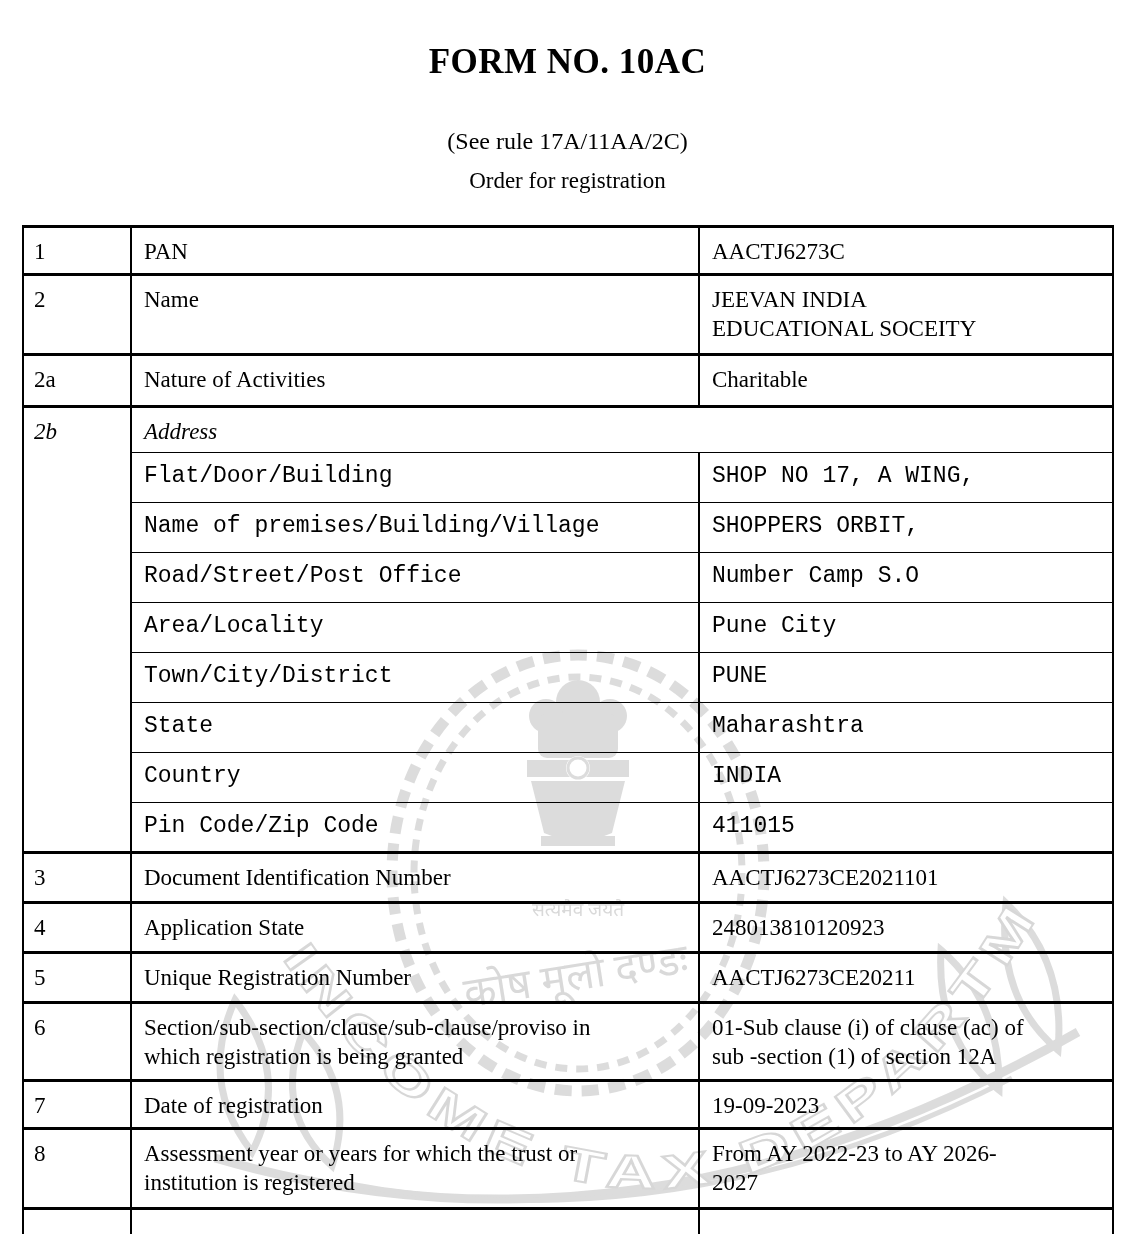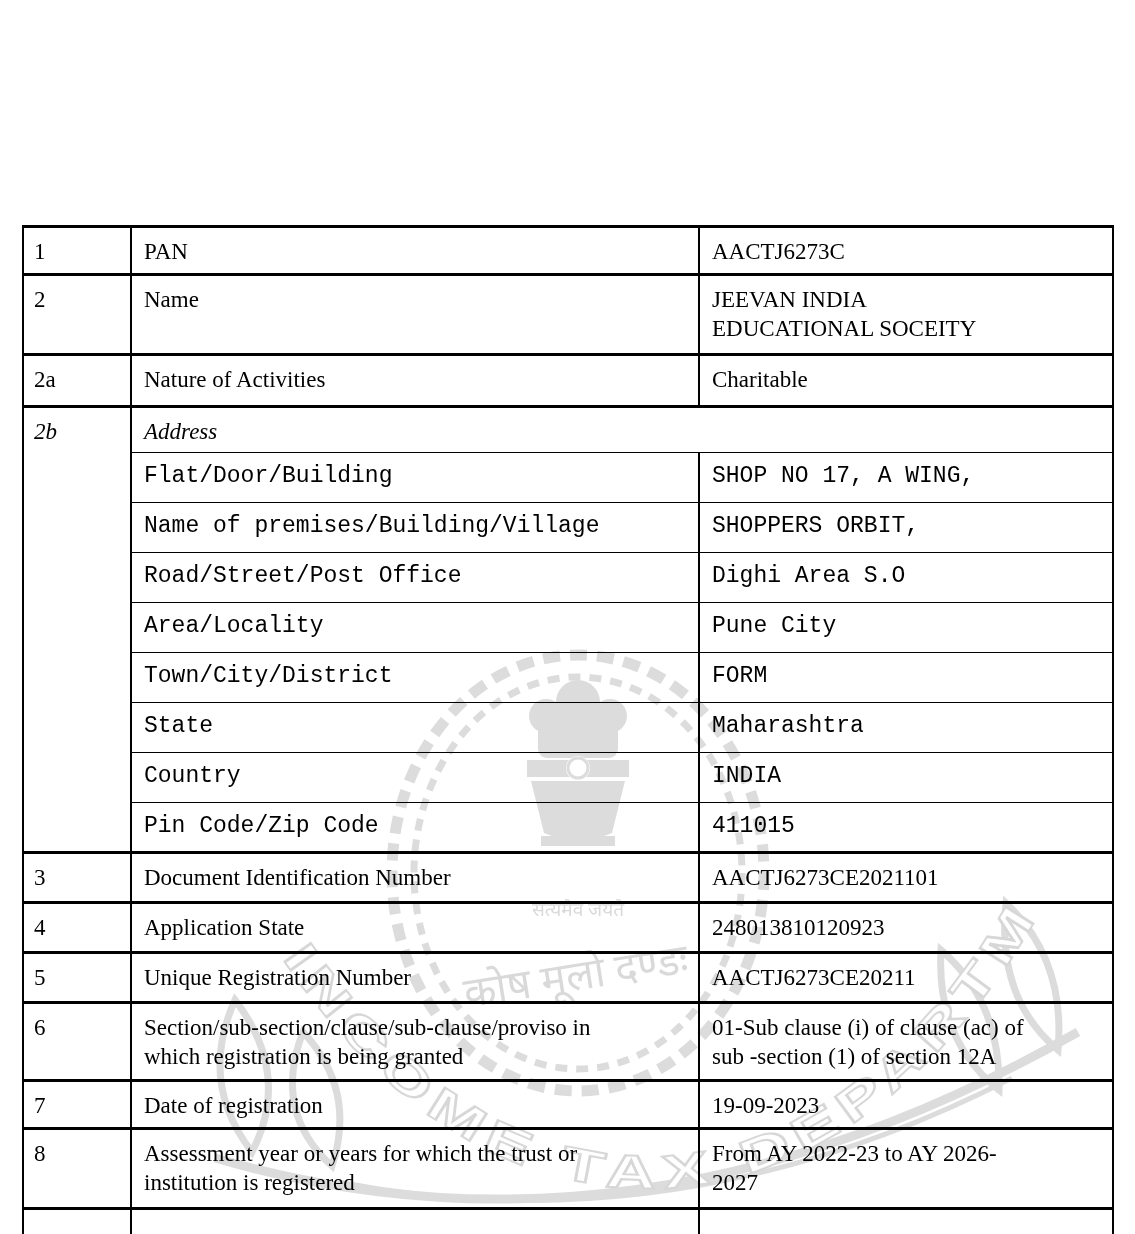--- a/index.html
+++ b/index.html
@@ -101,20 +101,25 @@
         <path d="M338 1182 Q680 1248 1012 1078" stroke-width="5"></path>
       </g>
 
       <path id="wm-arc" d="M 282 958 C 400 1130 530 1192 662 1188 C 816 1182 952 1072 1048 898" fill="none"></path>
       <text font-size="47" font-weight="bold" letter-spacing="6" font-family="Liberation Sans, sans-serif" fill="#ffffff" stroke="#bfbfbf" stroke-width="2">
         <textPath href="#wm-arc" textLength="1120" lengthAdjust="spacingAndGlyphs">INCOME TAX DEPARTMENT</textPath>
       </text>
     </g>
   </svg>
 
+  <div class="header">
+    <div class="title">FORM NO. 10AC</div>
+    <div class="rule-ref">(See rule 17A/11AA/2C)</div>
+    <div class="order-type">Order for registration</div>
+  </div>
 
   <table class="form">
     <colgroup>
       <col style="width:108px">
       <col style="width:568px">
       <col style="width:414px">
     </colgroup>
     <tbody>
       <tr class="main h48">
         <td class="num">1</td>
@@ -140,29 +145,29 @@
       <tr class="sub h50">
         <td class="lbl">Flat/Door/Building</td>
         <td class="val">SHOP NO 17, A WING,</td>
       </tr>
       <tr class="sub h50">
         <td class="lbl">Name of premises/Building/Village</td>
         <td class="val">SHOPPERS ORBIT,</td>
       </tr>
       <tr class="sub h50">
         <td class="lbl">Road/Street/Post Office</td>
-        <td class="val">Dighi Area S.O</td>
+        <td class="val">Number Camp S.O</td>
       </tr>
       <tr class="sub h50">
         <td class="lbl">Area/Locality</td>
         <td class="val">Pune City</td>
       </tr>
       <tr class="sub h50">
         <td class="lbl">Town/City/District</td>
-        <td class="val">FORM</td>
+        <td class="val">PUNE</td>
       </tr>
       <tr class="sub h50">
         <td class="lbl">State</td>
         <td class="val">Maharashtra</td>
       </tr>
       <tr class="sub h50">
         <td class="lbl">Country</td>
         <td class="val">INDIA</td>
       </tr>
       <tr class="sub h50">

